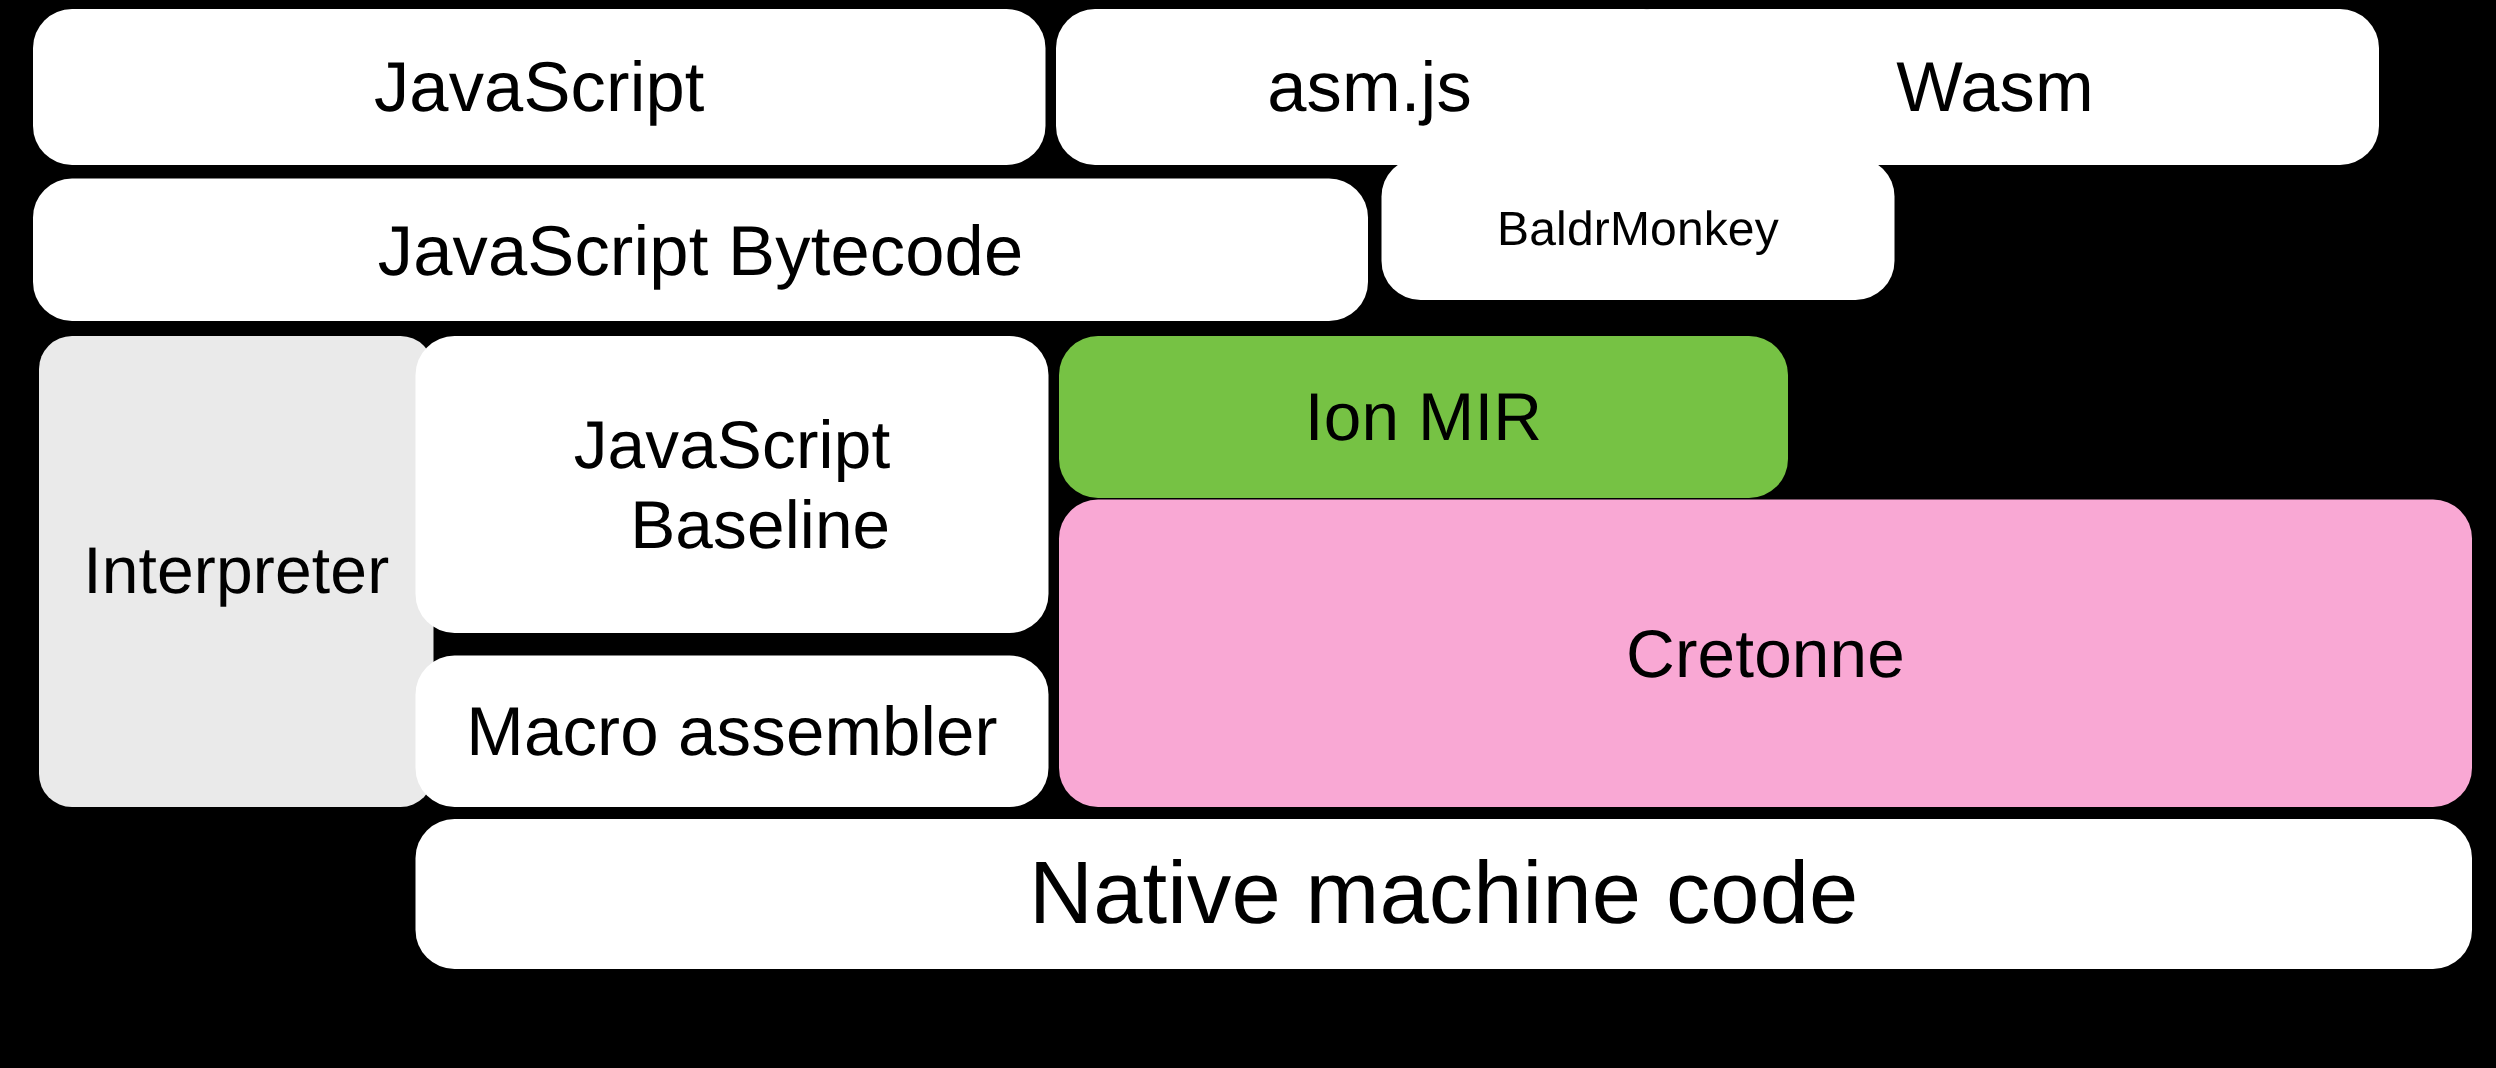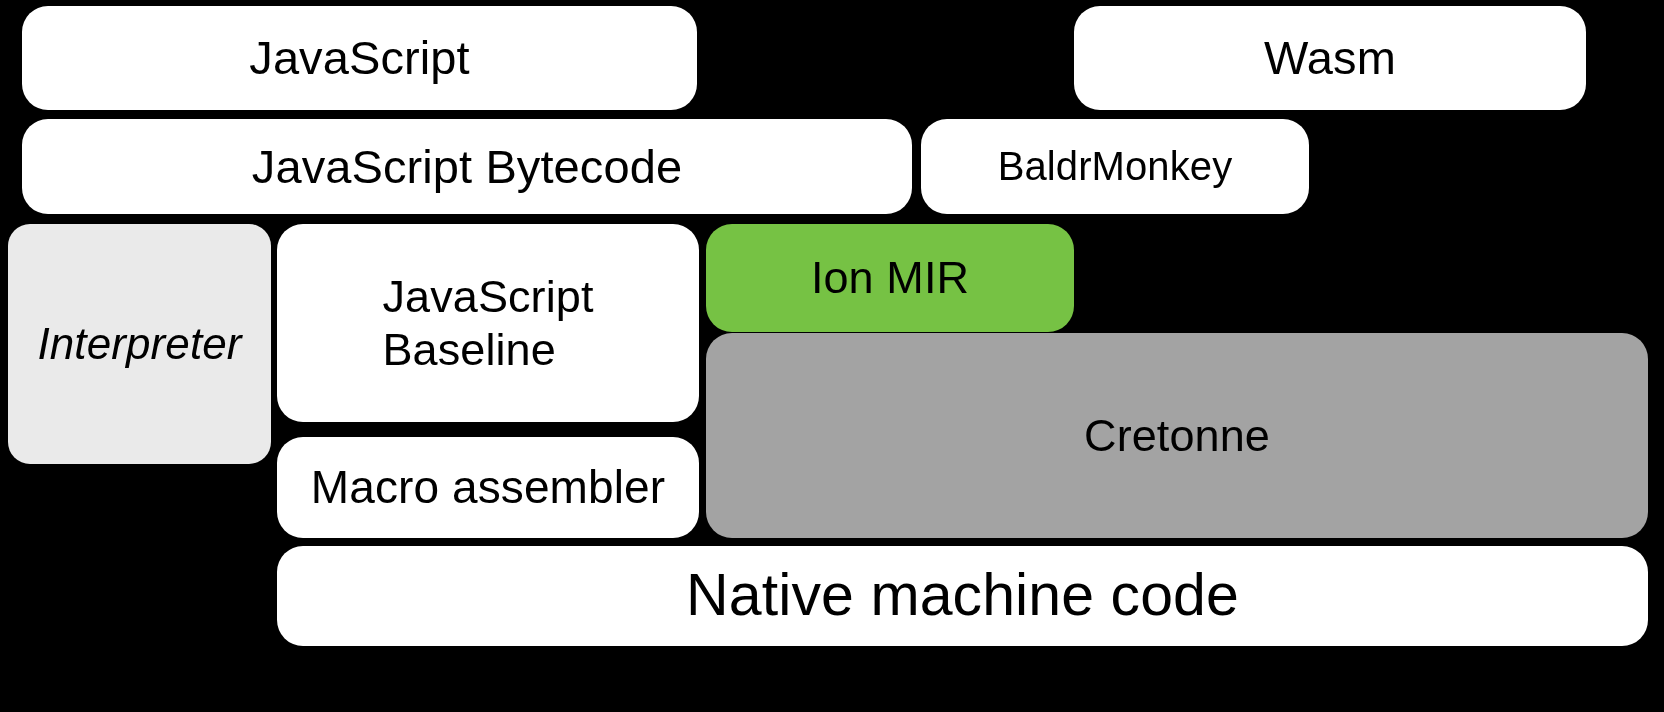--- a/index.html
+++ b/index.html
@@ -16,59 +16,60 @@
     height: 712px;
     background: #000000;
     overflow: hidden;
   }
   .box {
     position: absolute;
     box-sizing: border-box;
     display: flex;
     align-items: center;
     justify-content: center;
-    text-align: left;
+    text-align: right;
     color: #000000;
     background: #ffffff;
     border-radius: 26px;
     line-height: 1.18;
     font-weight: 400;
     white-space: pre-line;
     letter-spacing: 0.1px;
   }
   .box.gray  { background: #eaeaea; }
   .box.green { background: #76c244; }
-  .box.pink  { background: #a3a3a3; }
+  .box.pink  { background: #f9a8d4; }
 
   
   #box-javascript      { left: 22px;   top: 6px;   width: 675px;  height: 104px; font-size: 47px; }
   #box-asmjs           { left: 704px;  top: 6px;   width: 418px;  height: 104px; font-size: 47px; }
   #box-wasm            { left: 1074px; top: 6px;   width: 512px;  height: 104px; font-size: 47px; }
 
   
   #box-js-bytecode     { left: 22px;   top: 119px; width: 890px;  height: 95px;  font-size: 47px; }
-  #box-baldrmonkey     { left: 921px;  top: 119px; width: 388px;  height: 95px;  font-size: 40px; }
+  #box-baldrmonkey     { left: 921px;  top: 105px; width: 342px;  height: 95px;  font-size: 32px; }
 
   
-  #box-interpreter     { left: 8px;   top: 224px; width: 263px;  height: 240px; font-size: 44px; border-radius: 22px; font-style: italic; }
+  #box-interpreter     { left: 26px;   top: 224px; width: 263px;  height: 314px; font-size: 44px; border-radius: 22px; }
   #box-js-baseline     { left: 277px;  top: 224px; width: 422px;  height: 198px; font-size: 45px; }
   #box-macro-assembler { left: 277px;  top: 437px; width: 422px;  height: 101px; font-size: 46px; }
-  #box-ion-mir         { left: 706px;  top: 224px; width: 368px;  height: 108px; font-size: 45px; }
+  #box-ion-mir         { left: 706px;  top: 224px; width: 486px;  height: 108px; font-size: 45px; }
   #box-cretonne        { left: 706px;  top: 333px; width: 942px;  height: 205px; font-size: 45px; }
 
   
   #box-native-code     { left: 277px;  top: 546px; width: 1371px; height: 100px; font-size: 59px; }
 </style>
 </head>
 <body>
 
 <div id="stage">
 
   <div class="box" id="box-javascript">JavaScript</div>
 
+  <div class="box" id="box-asmjs">asm.js</div>
 
   <div class="box" id="box-wasm">Wasm</div>
 
   <div class="box" id="box-js-bytecode">JavaScript Bytecode</div>
 
   <div class="box" id="box-baldrmonkey">BaldrMonkey</div>
 
   <div class="box gray" id="box-interpreter">Interpreter</div>
 
   <div class="box" id="box-js-baseline">JavaScript

